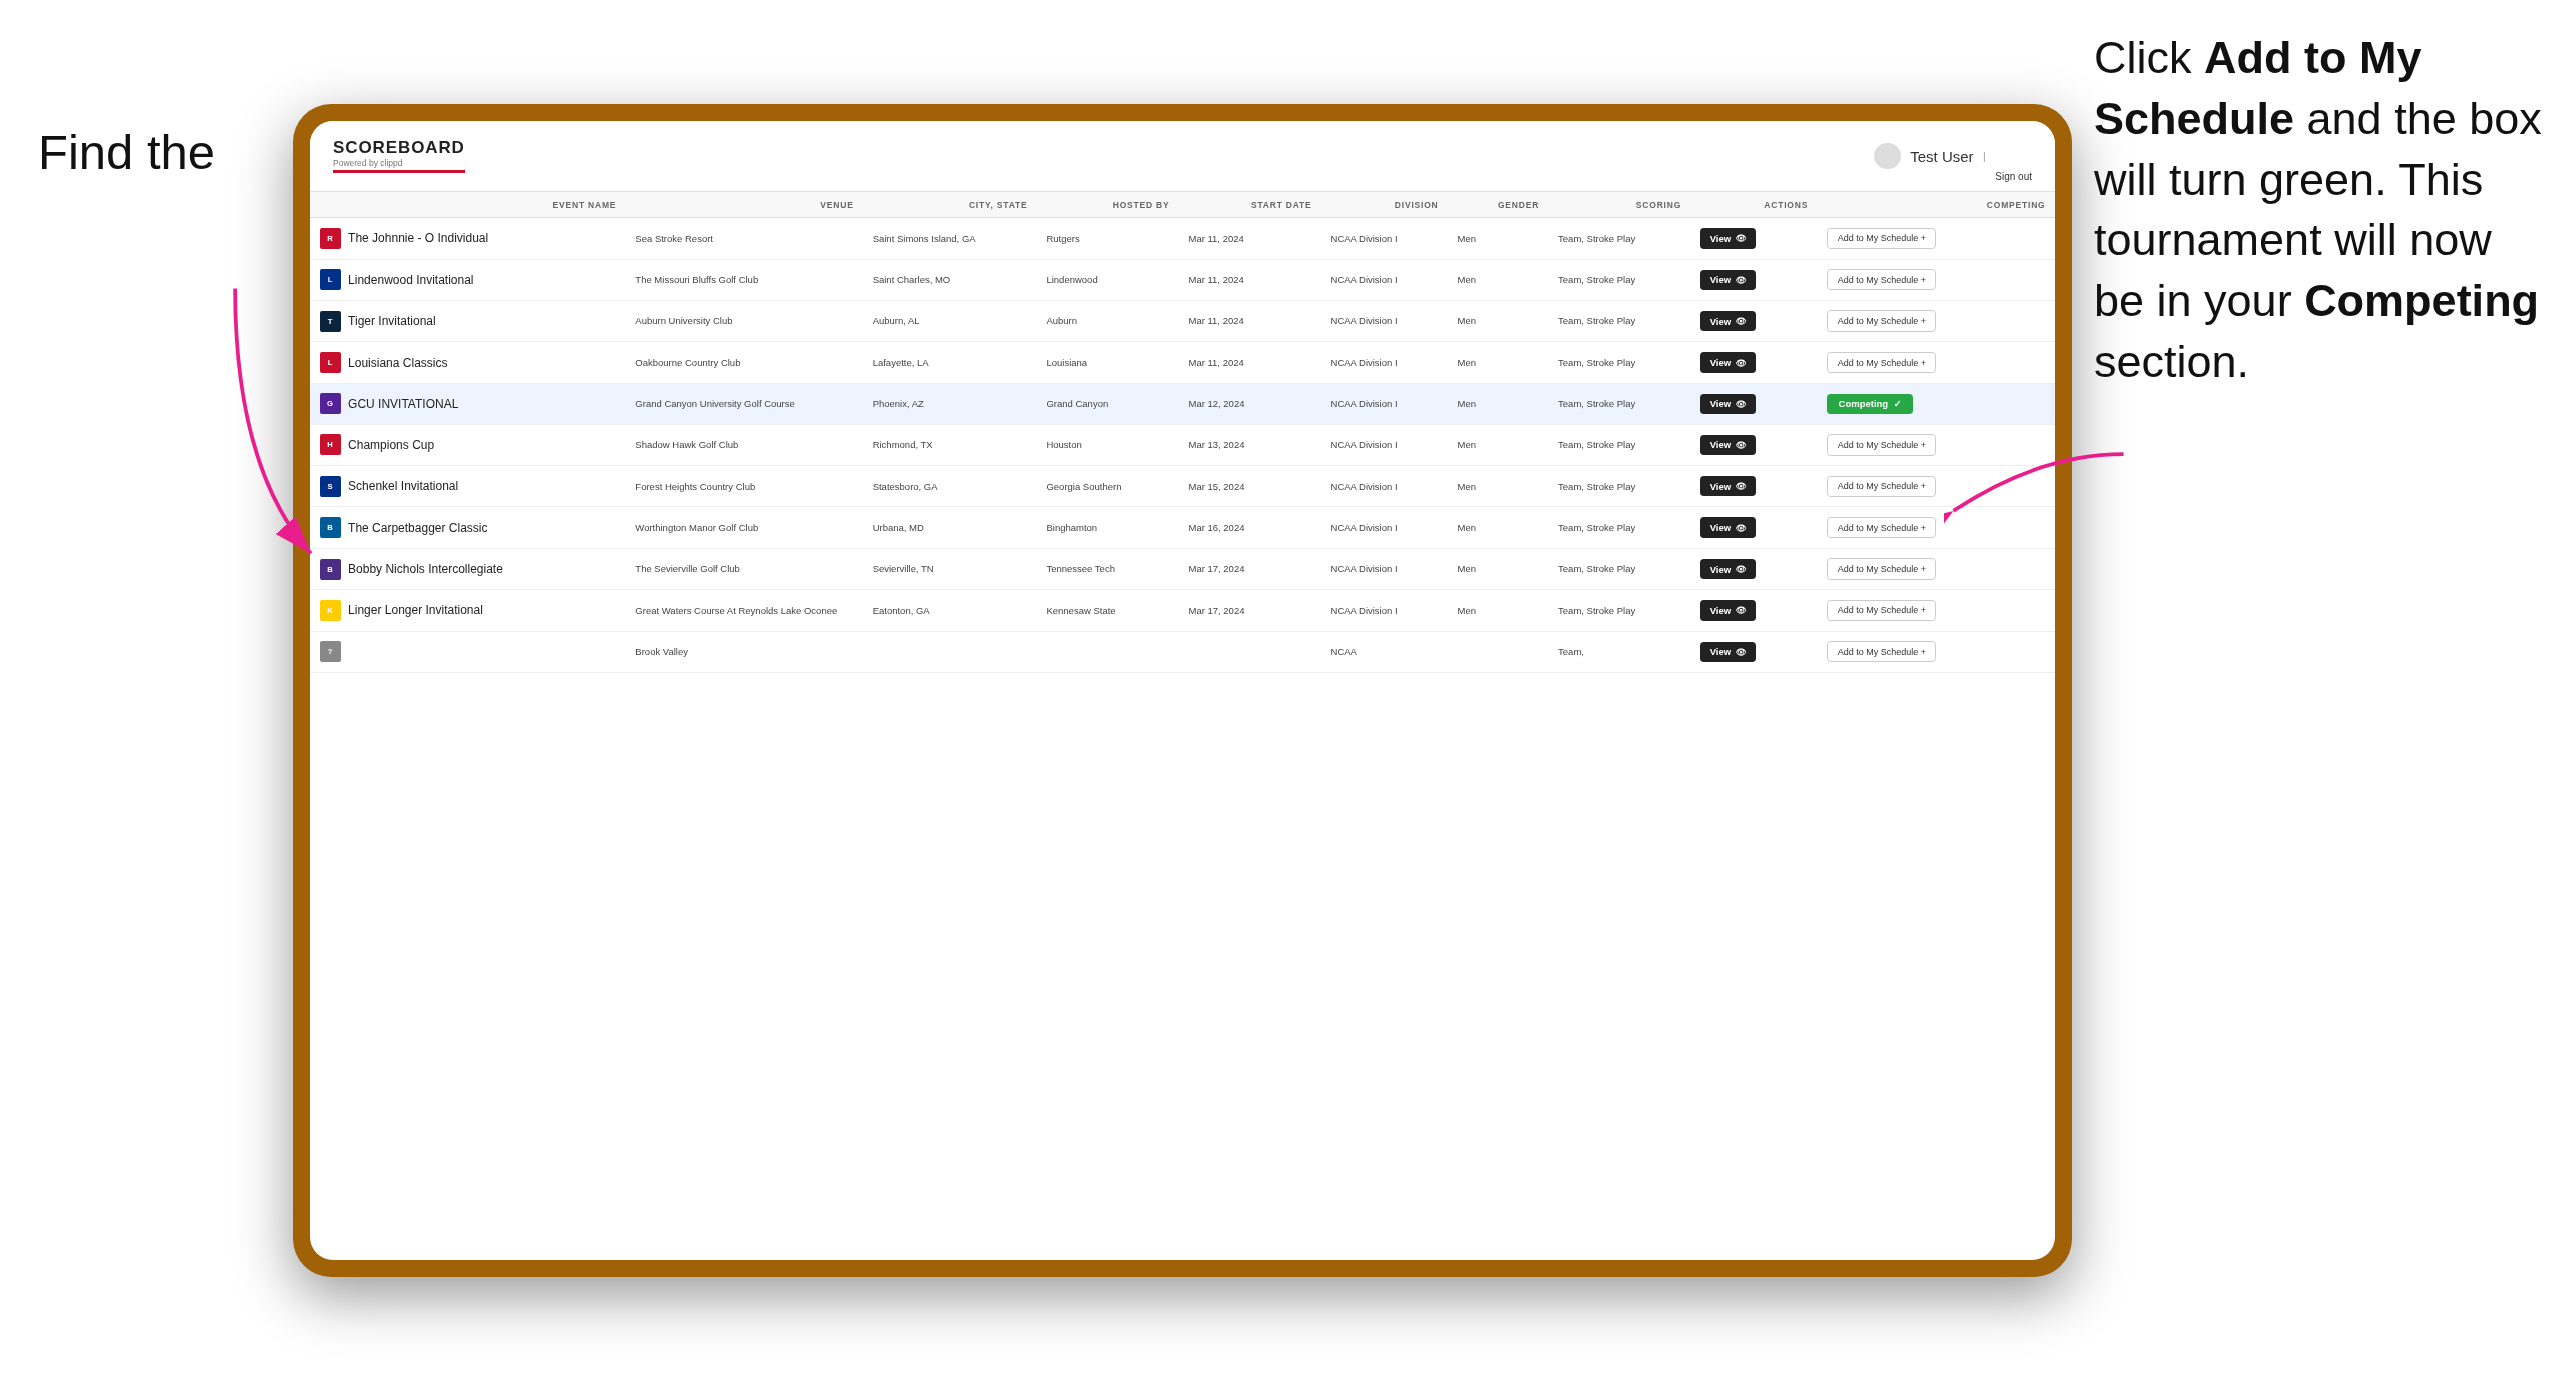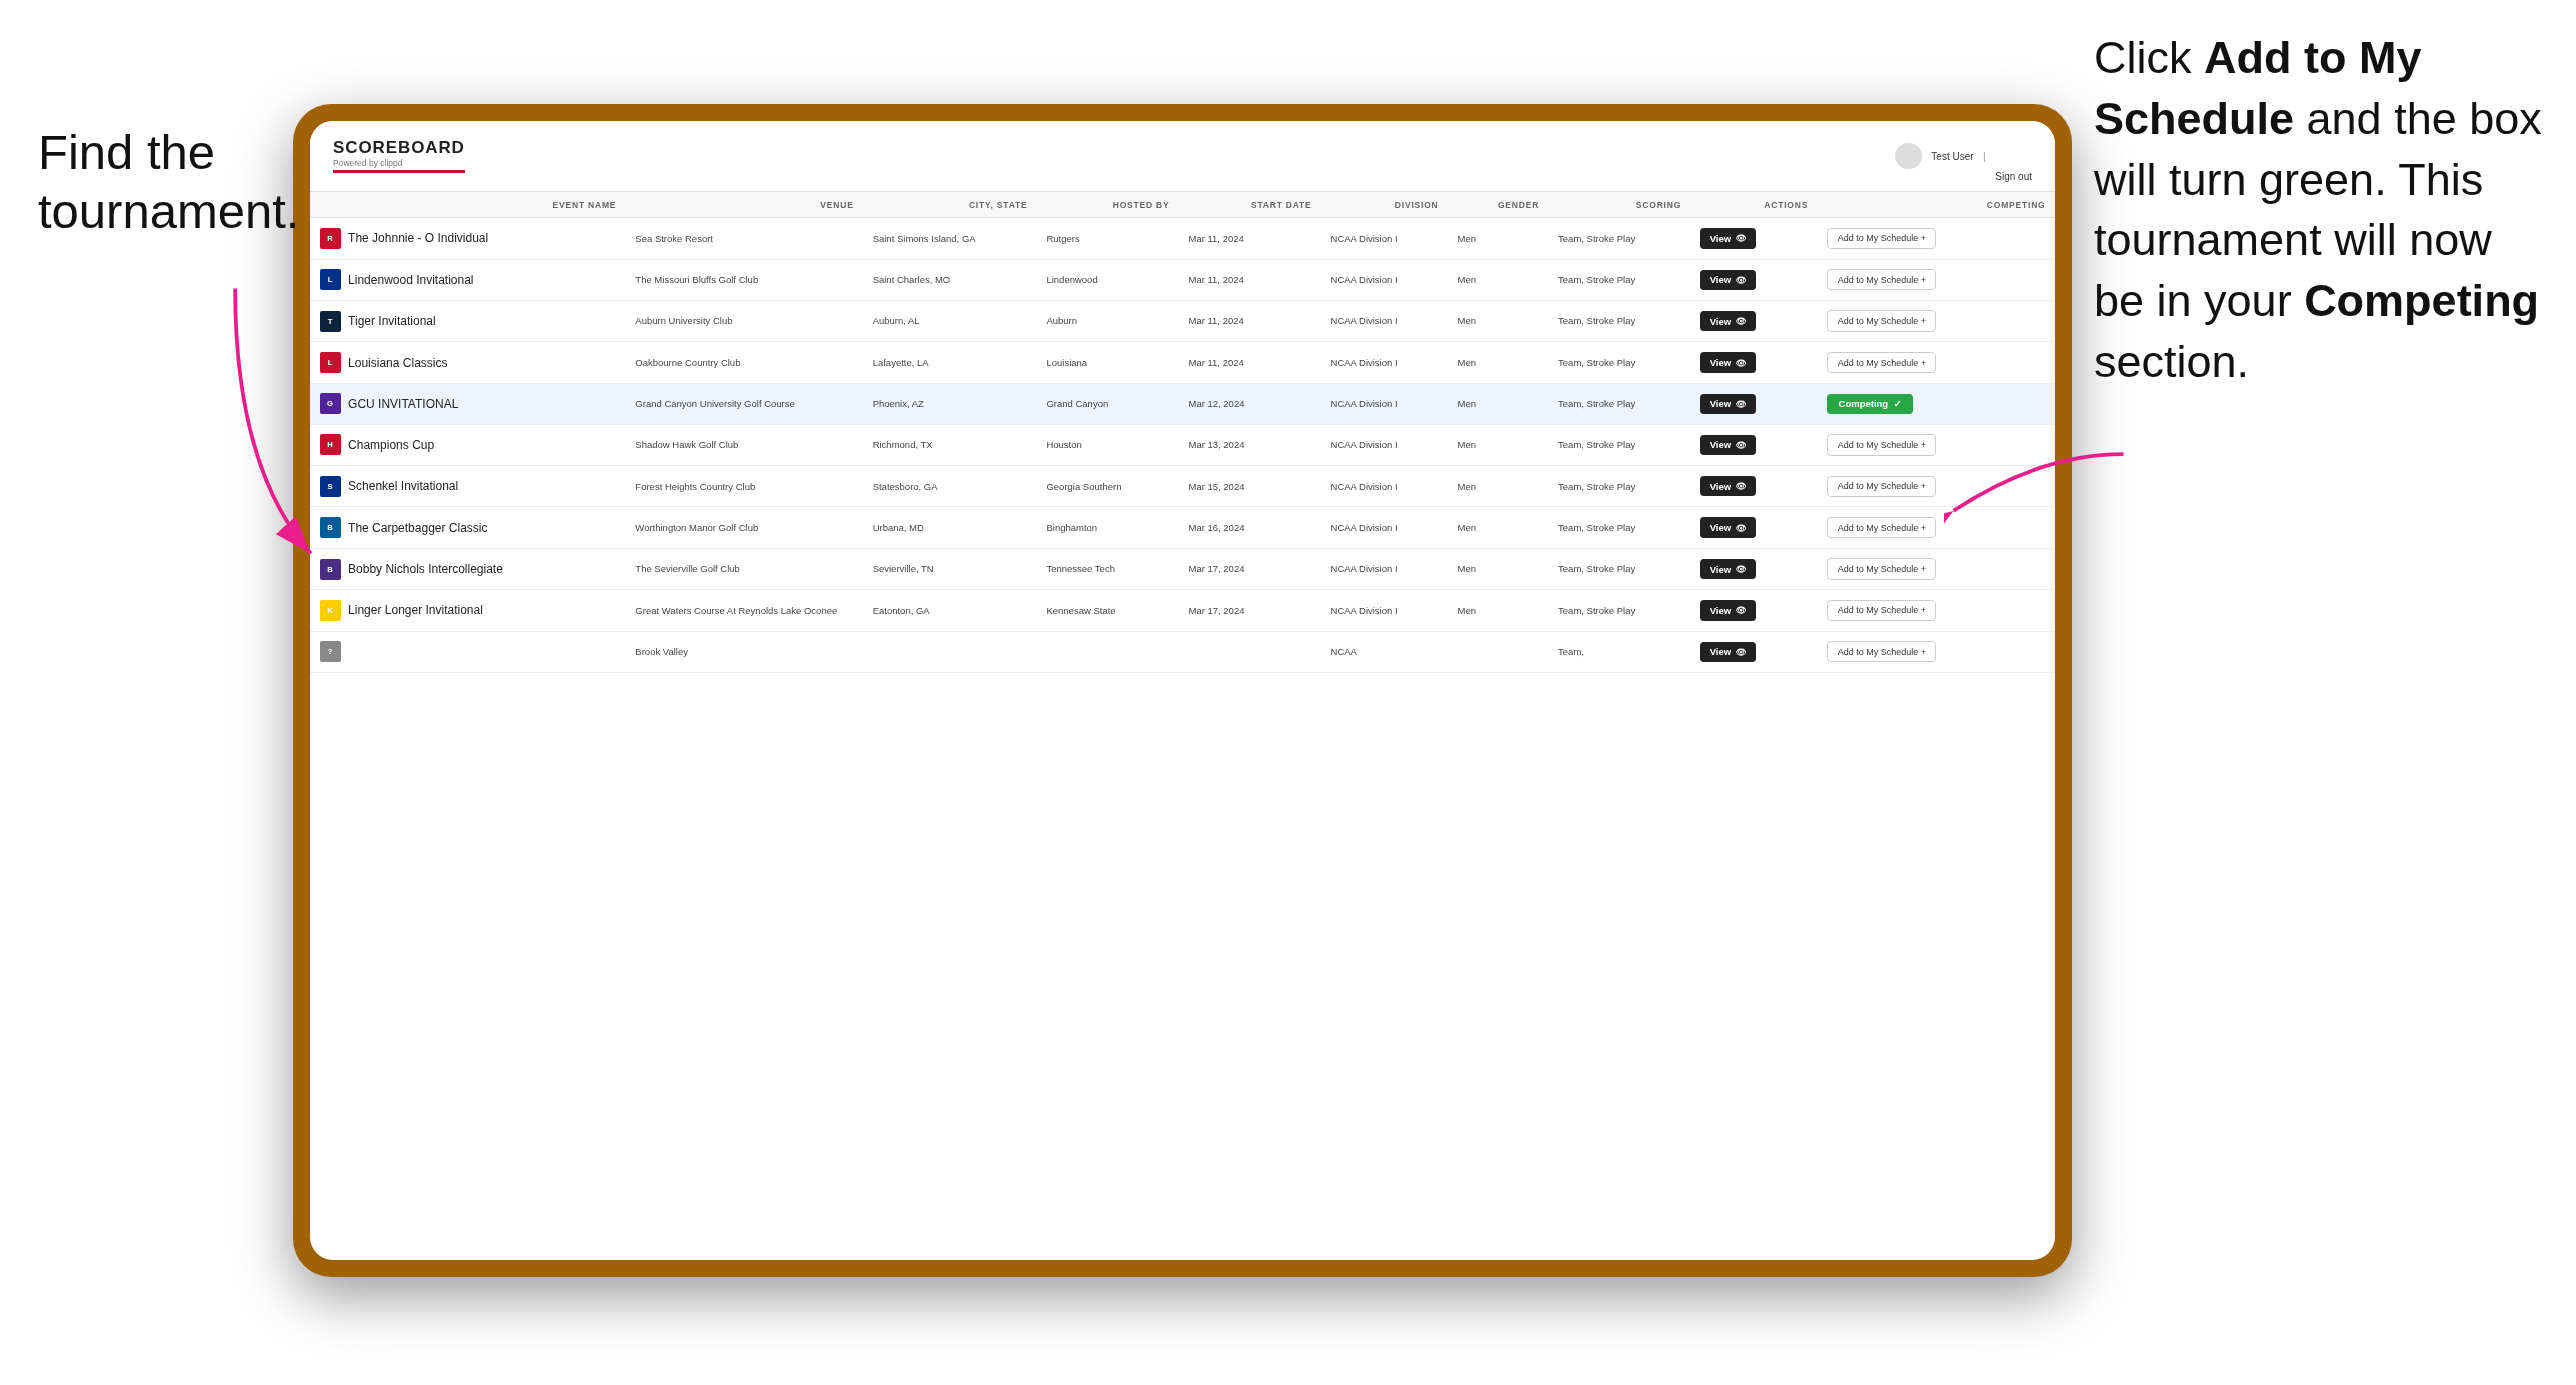--- a/index.html
+++ b/index.html
@@ -129,21 +129,21 @@
     }
 
     .user-avatar {
       width: 26.5px;
       height: 26.5px;
       background: #ddd;
       border-radius: 50%;
     }
 
     .user-name {
-      font-size: 10px;
+      font-size: 15px;
       color: #333;
     }
 
     .sign-out {
       font-size: 10px;
       color: #333;
       cursor: pointer;
       margin-top: 40px;
     }
 
@@ -305,21 +305,20 @@
     .col-gender { width: 52px; }
     .col-scoring { width: 85px; }
     .col-actions { width: 76px; }
     .col-competing { width: 142px; }
   </style>
 </head>
 <body>
 
 <div class="annotation-left">
   <div>Find the</div>
-  <div>tournament.</div>
 </div>
 
 <div class="annotation-right">
   <span>Click </span><strong>Add to My Schedule</strong><span> and the box will turn green. This tournament will now be in your </span><strong>Competing</strong><span> section.</span>
 </div>
 
 <svg class="arrow-left" width="114" height="284" viewBox="0 0 120 300">
   <defs>
     <marker id="arrowhead-left" markerWidth="10" markerHeight="7" refX="10" refY="3.5" orient="auto">
       <polygon points="0 0, 10 3.5, 0 7" fill="#e91e8c"></polygon>

